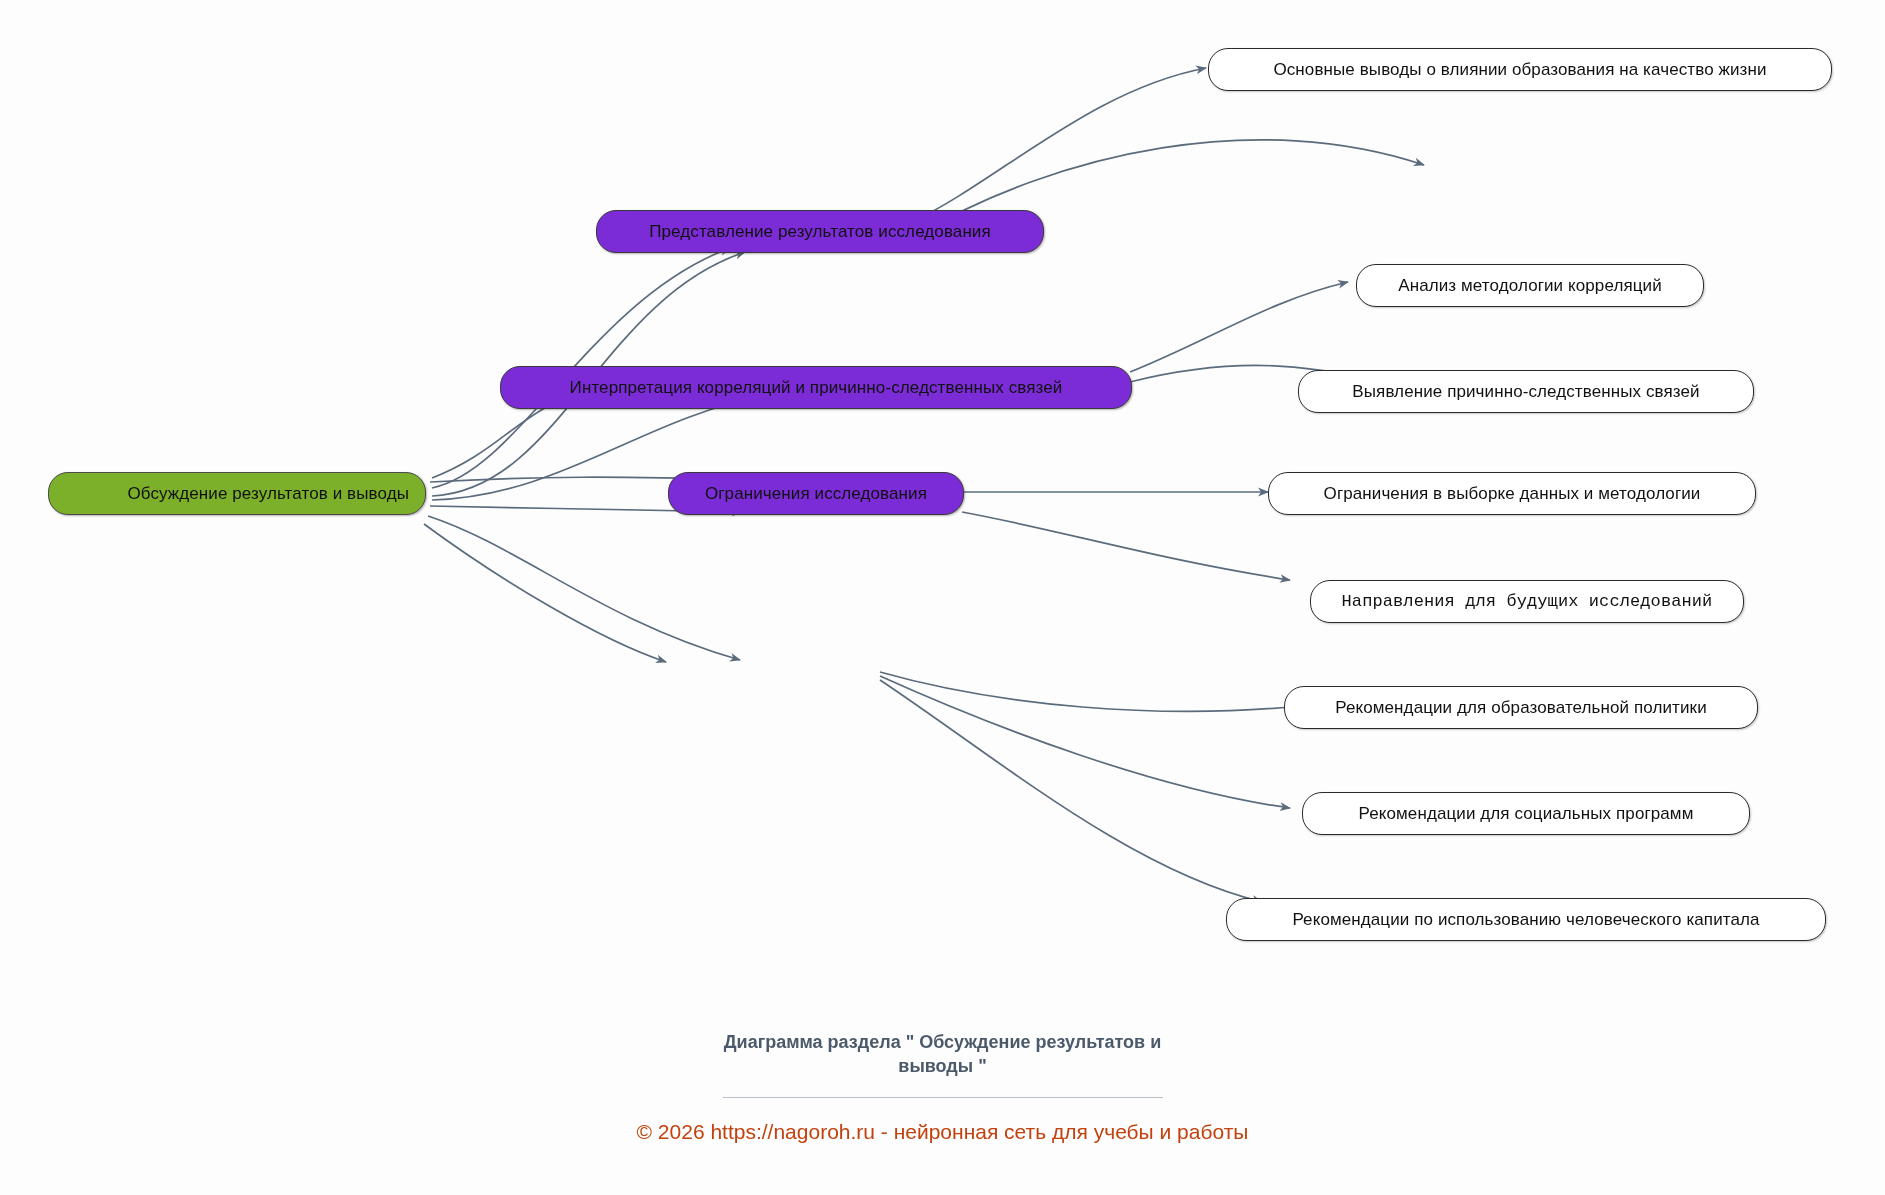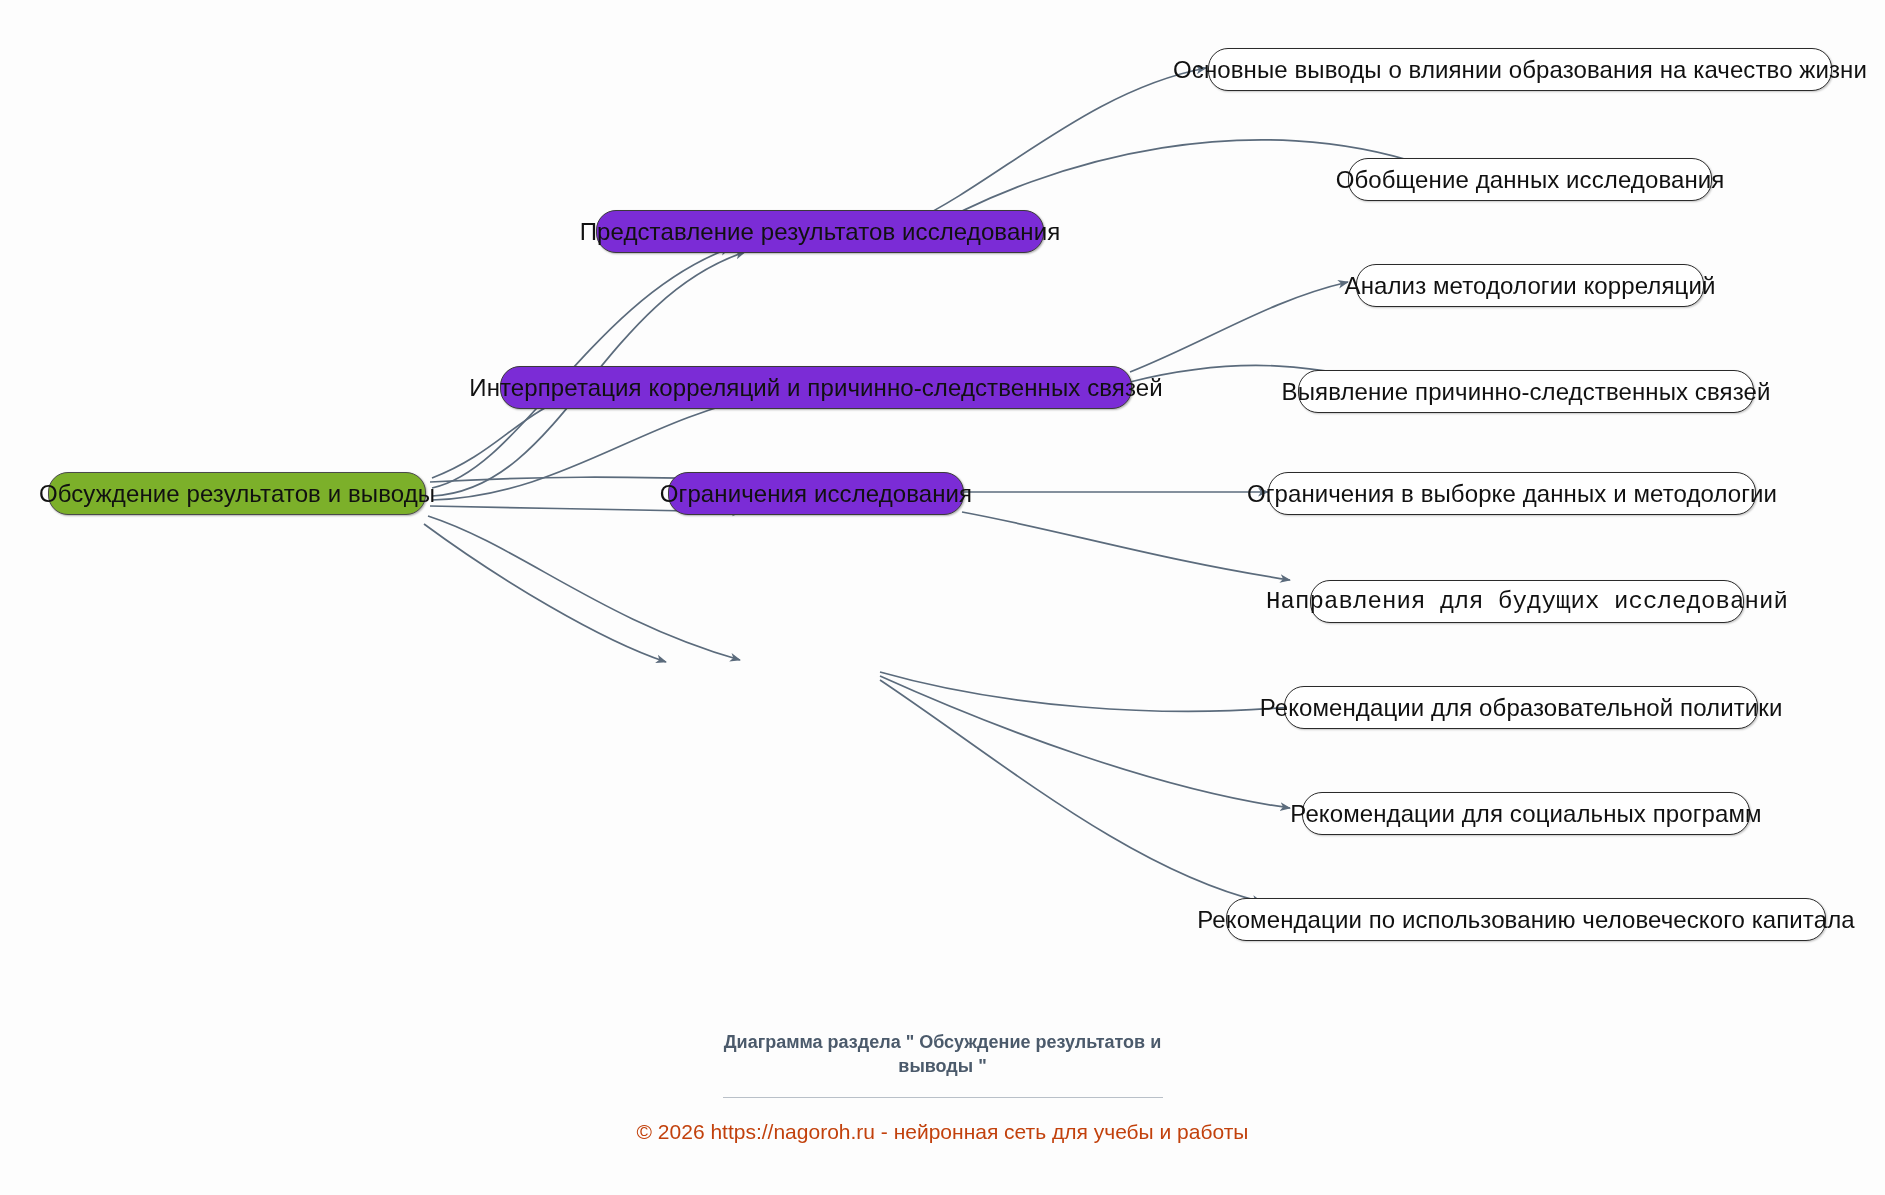--- a/index.html
+++ b/index.html
@@ -31,30 +31,31 @@
   }
 
   .node {
     position: absolute;
     box-sizing: border-box;
     display: flex;
     align-items: center;
     justify-content: center;
     border-radius: 20px;
     white-space: nowrap;
-    font-size: 24px;
+    font-size: 17px;
     color: #111111;
     letter-spacing: 0.1px;
   }
 
   .node-root {
     background: #7cb02a;
     border: 1.4px solid #4a4a4a;
     box-shadow: 1px 1px 2px rgba(0,0,0,0.30);
     padding: 0 16px;
+    justify-content: flex-end;
   }
 
   .node-branch {
     background: #7b2cd6;
     border: 1.4px solid #3a3a3a;
     box-shadow: 1px 1px 2px rgba(0,0,0,0.30);
     padding: 4px 16px;
   }
 
   .node-leaf {
@@ -145,23 +146,20 @@
 
   <div class="node node-branch" style="left:668px; top:472px; width:296px; height:43px;">
     <span>Ограничения исследования</span>
   </div>
 
 
   <div class="node node-leaf" style="left:1208px; top:48px; width:624px; height:43px;">
     <span>Основные выводы о влиянии образования на качество жизни</span>
   </div>
 
-  <div class="node node-leaf" style="left:1348px; top:158px; width:364px; height:43px;">
-    <span>Обобщение данных исследования</span>
-  </div>
 
   <div class="node node-leaf" style="left:1356px; top:264px; width:348px; height:43px;">
     <span>Анализ методологии корреляций</span>
   </div>
 
   <div class="node node-leaf" style="left:1298px; top:370px; width:456px; height:43px;">
     <span>Выявление причинно-следственных связей</span>
   </div>
 
   <div class="node node-leaf" style="left:1268px; top:472px; width:488px; height:43px;">

